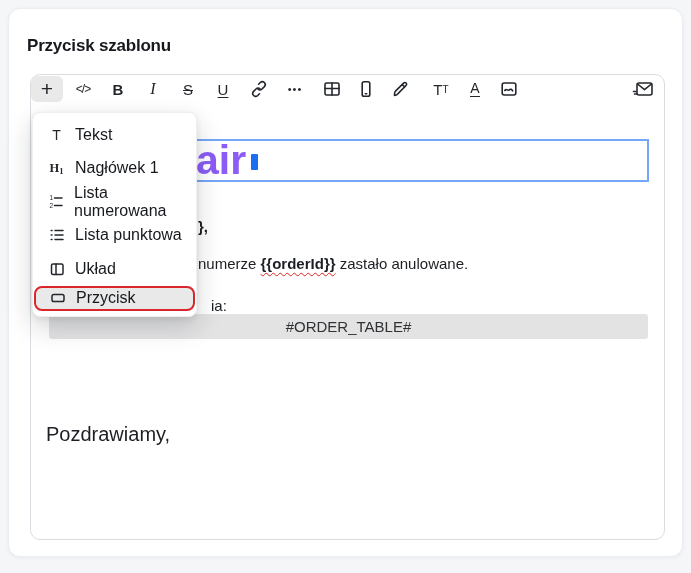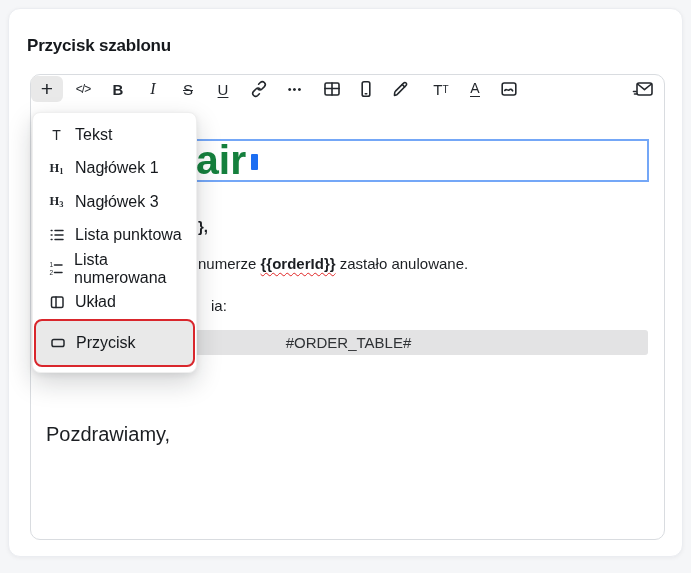--- a/index.html
+++ b/index.html
@@ -38,34 +38,34 @@
   .menu{position:absolute;left:23px;top:103px;width:165px;background:#fff;border-radius:8px;z-index:30;
         border:1px solid #efefef;box-shadow:0 10px 26px rgba(15,20,30,.18),0 2px 6px rgba(15,20,30,.08);padding:5px 0;}
   .mrow{height:33.5px;display:flex;align-items:center;padding-left:15px;gap:10px;cursor:pointer;}
   .micon{width:17px;display:flex;align-items:center;justify-content:center;color:var(--icon-ink);font-size:14px;}
   .micon svg{stroke:var(--icon-ink);fill:none;stroke-width:1.5;stroke-linecap:round;stroke-linejoin:round;}
   .mlabel{font-size:16px;color:var(--ink);}
   .h-ic{font-weight:700;font-size:12.5px;color:var(--icon-ink);line-height:1;font-family:Liberation Serif, serif;}
   .h-ic sub{font-size:8.5px;font-weight:700;vertical-align:-2px;}
   .t-ic{font-size:14px;color:var(--icon-ink);line-height:1;}
   .mrow.highlight{background:var(--muted-bg);border:2px solid var(--highlight-red);border-radius:8px;
-                  margin-left:1px;width:161px;height:48px;padding-left:13px;}
+                  margin-left:1px;width:161px;height:25px;padding-left:13px;}
 
   
   .heading-node{position:absolute;left:36px;top:130px;width:604px;height:43px;background:#fff;
                 border:2px solid var(--selection-blue);z-index:5;overflow:hidden;}
-  .heading-text{position:absolute;left:149px;top:0;height:39px;line-height:39px;font-size:41px;font-weight:700;color:#15803d;}
+  .heading-text{position:absolute;left:149px;top:0;height:39px;line-height:39px;font-size:41px;font-weight:700;color:#8b5cf6;}
   .caret{position:absolute;left:204px;top:13px;width:7px;height:16px;background:var(--cursor-blue);border-radius:1px;}
   .frag{position:absolute;font-size:15px;color:#1c1f23;white-space:nowrap;}
   .greeting{left:189px;top:209px;font-weight:700;}
   .bodyline{left:189px;top:246px;}
   .var{font-weight:700;text-decoration:underline wavy var(--squiggle-red) 1px;text-underline-offset:3px;}
   .details{left:189px;top:288px;margin-left:13px;}
   .ot-bar{position:absolute;left:40px;top:305px;width:599px;height:25px;line-height:25px;background:var(--bar-bg);
-          border-radius:3px;text-align:center;font-size:15px;color:var(--bar-ink);z-index:4;margin-top:16px;}
+          border-radius:3px;text-align:center;font-size:15px;color:var(--bar-ink);z-index:4;}
   .sig1{left:37px;top:414px;font-size:20px;}
   .sig2{left:37px;top:439px;font-size:16px;}
   .heart{color:var(--heart-red);font-size:18px;vertical-align:-1px;}
 </style>
 </head>
 <body>
 
 <div class="stage">
   <div class="card">
     <div class="title">Przycisk szablonu</div>
@@ -165,51 +165,45 @@
         <span class="mlabel">Tekst</span>
       </div>
       <div class="mrow">
         <span class="micon">
             <span class="h-ic"><span>H</span><sub>1</sub></span>
           </span>
         <span class="mlabel">Nagłówek 1</span>
       </div>
       <div class="mrow">
         <span class="micon">
-            <span class="h-ic"><span>H</span><sub>3</sub></span>
-          </span>
-        <span class="mlabel">Nagłówek 3</span>
+          <svg width="16" height="16" viewBox="0 0 16 16">
+            <line x1="6.5" y1="4" x2="14" y2="4"></line>
+              <line x1="6.5" y1="11.5" x2="14" y2="11.5"></line>
+            <text x="1.4" y="6.3" font-size="6.5" fill="#23272c" stroke="none" font-family="Liberation Sans, sans-serif">1</text>
+            <text x="1.4" y="14" font-size="6.5" fill="#23272c" stroke="none" font-family="Liberation Sans, sans-serif">2</text>
+          </svg>
+        </span>
+        <span class="mlabel">Lista numerowana</span>
       </div>
       <div class="mrow">
         <span class="micon">
           <svg width="16" height="16" viewBox="0 0 16 16">
               <line x1="6" y1="3.5" x2="14" y2="3.5"></line>
               <line x1="6" y1="8" x2="14" y2="8"></line>
               <line x1="6" y1="12.5" x2="14" y2="12.5"></line>
               <line x1="2.2" y1="3.5" x2="3" y2="3.5"></line>
               <line x1="2.2" y1="8" x2="3" y2="8"></line>
               <line x1="2.2" y1="12.5" x2="3" y2="12.5"></line>
             </svg>
         </span>
         <span class="mlabel">Lista punktowa</span>
       </div>
       <div class="mrow">
         <span class="micon">
           <svg width="16" height="16" viewBox="0 0 16 16">
-            <line x1="6.5" y1="4" x2="14" y2="4"></line>
-              <line x1="6.5" y1="11.5" x2="14" y2="11.5"></line>
-            <text x="1.4" y="6.3" font-size="6.5" fill="#23272c" stroke="none" font-family="Liberation Sans, sans-serif">1</text>
-            <text x="1.4" y="14" font-size="6.5" fill="#23272c" stroke="none" font-family="Liberation Sans, sans-serif">2</text>
-          </svg>
-        </span>
-        <span class="mlabel">Lista numerowana</span>
-      </div>
-      <div class="mrow">
-        <span class="micon">
-          <svg width="16" height="16" viewBox="0 0 16 16">
               <rect x="2.5" y="3" width="11.5" height="10.5" rx="1.5"></rect>
               <line x1="7" y1="3" x2="7" y2="13.5"></line>
             </svg>
         </span>
         <span class="mlabel">Układ</span>
       </div>
       <div class="mrow highlight">
         <span class="micon">
           <svg width="16" height="16" viewBox="0 0 16 16">
               <rect x="2" y="4.5" width="12" height="7" rx="1.8"></rect>

